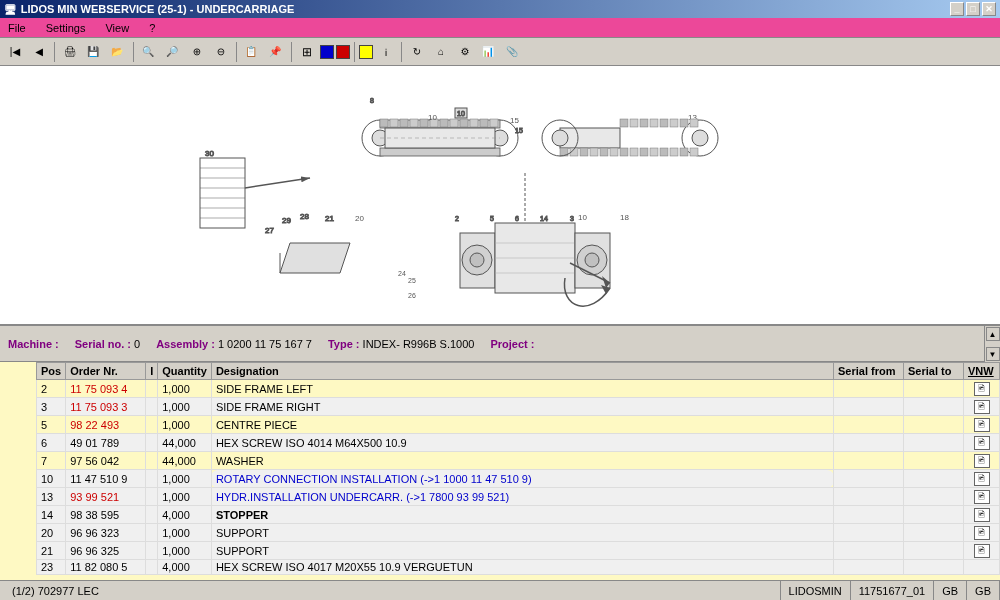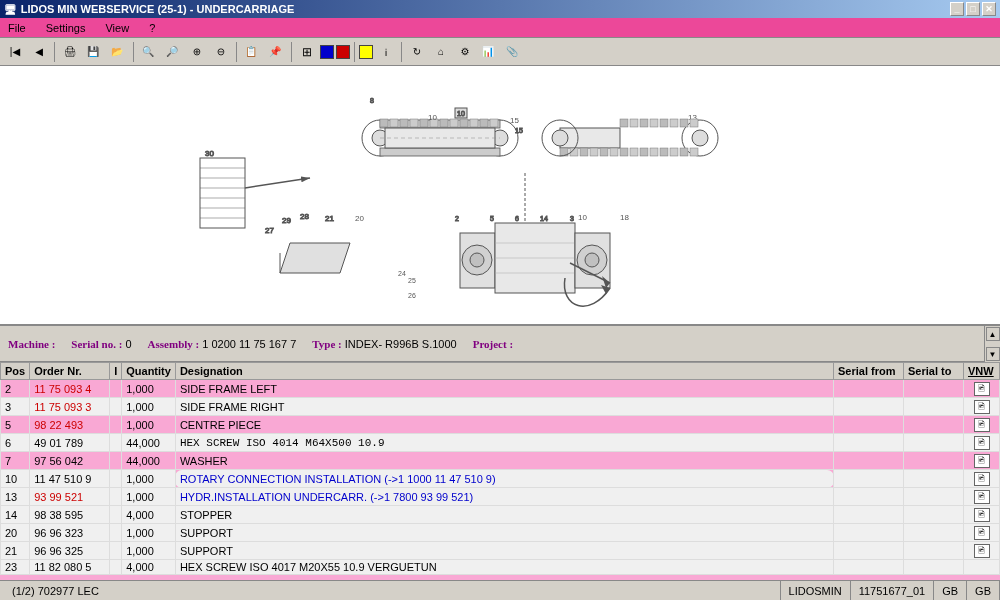--- a/index.html
+++ b/index.html
@@ -83,28 +83,29 @@
       background: #d4d0c8;
       height: 36px;
       display: flex;
       align-items: center;
       padding: 0 8px;
       border-bottom: 1px solid #888;
       gap: 16px;
       font-size: 11px;
       position: relative;
     }
-    .info-label { color: #800080; font-weight: bold; font-family: Liberation Serif, serif; }
+    .info-label { color: #800080; font-weight: bold; }
     .info-value { color: black; }
 
     
     .table-area {
       flex: 1;
       overflow-y: auto;
-      background: #f9a8d4;
+      background: #fef9c3;
+      padding-left: 36px;
     }
     table {
       width: 100%;
       border-collapse: collapse;
       font-size: 11px;
     }
     thead tr {
       background: #d4d0c8;
       position: sticky;
       top: 0;
@@ -477,21 +478,21 @@
       <td style="color:black; ">CENTRE PIECE</td>
       <td></td>
       <td></td>
       <td class="vnw-cell"><span class="vnw-icon">🖻</span></td>
     </tr>
           <tr style="background: rgb(240, 240, 240);">
       <td>6</td>
       <td style="color:black">49 01 789</td>
       <td></td>
       <td>44,000</td>
-      <td style="color:black;font-family:Liberation Mono, monospace; ">HEX SCREW ISO 4014 M64X500 10.9</td>
+      <td style="color:black; ">HEX SCREW ISO 4014 M64X500 10.9</td>
       <td></td>
       <td></td>
       <td class="vnw-cell"><span class="vnw-icon">🖻</span></td>
     </tr>
           <tr>
       <td>7</td>
       <td style="color:black">97 56 042</td>
       <td></td>
       <td>44,000</td>
       <td style="color:black; ">WASHER</td>
@@ -517,21 +518,21 @@
       <td style="color:#0000cc; cursor:pointer;">HYDR.INSTALLATION UNDERCARR. (-&gt;1 7800 93 99 521)</td>
       <td></td>
       <td></td>
       <td class="vnw-cell"><span class="vnw-icon">🖻</span></td>
     </tr>
           <tr>
       <td>14</td>
       <td style="color:black">98 38 595</td>
       <td></td>
       <td>4,000</td>
-      <td style="color:black; ">STOPPER</td>
+      <td style="color:black;font-weight:bold; ">STOPPER</td>
       <td></td>
       <td></td>
       <td class="vnw-cell"><span class="vnw-icon">🖻</span></td>
     </tr>
           <tr style="background: rgb(240, 240, 240);">
       <td>20</td>
       <td style="color:black">96 96 323</td>
       <td></td>
       <td>1,000</td>
       <td style="color:black; ">SUPPORT</td>

